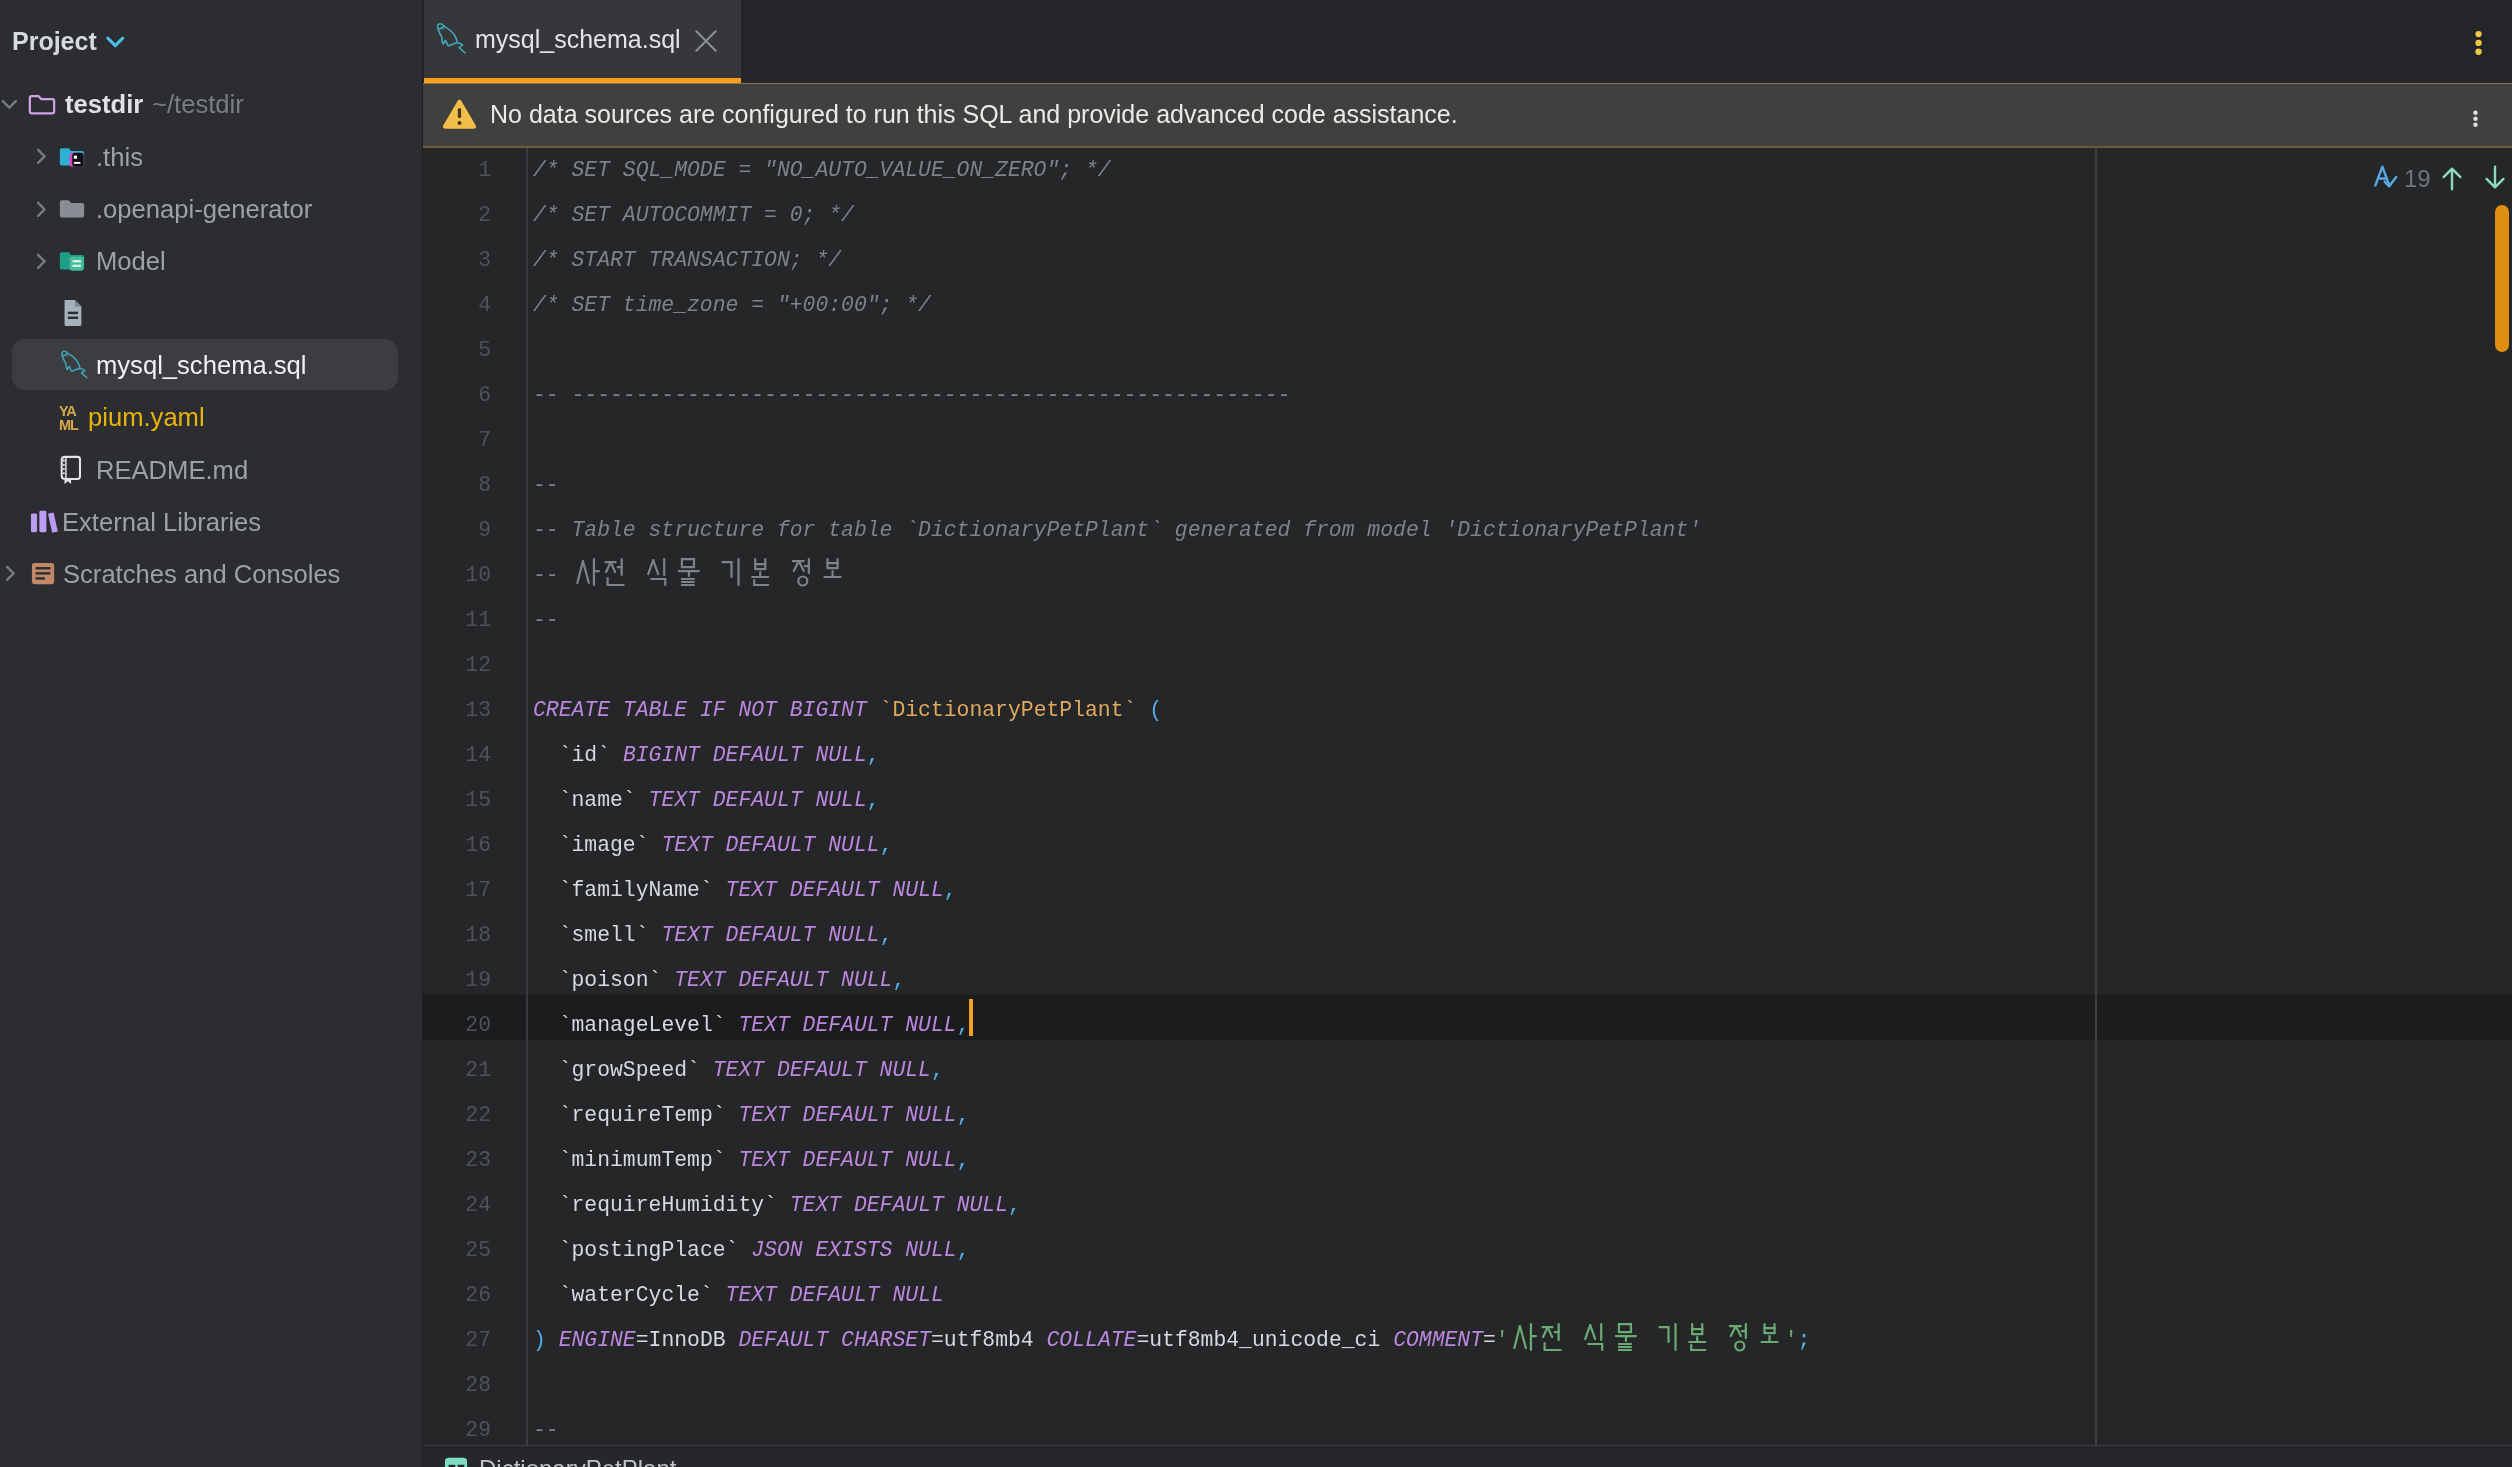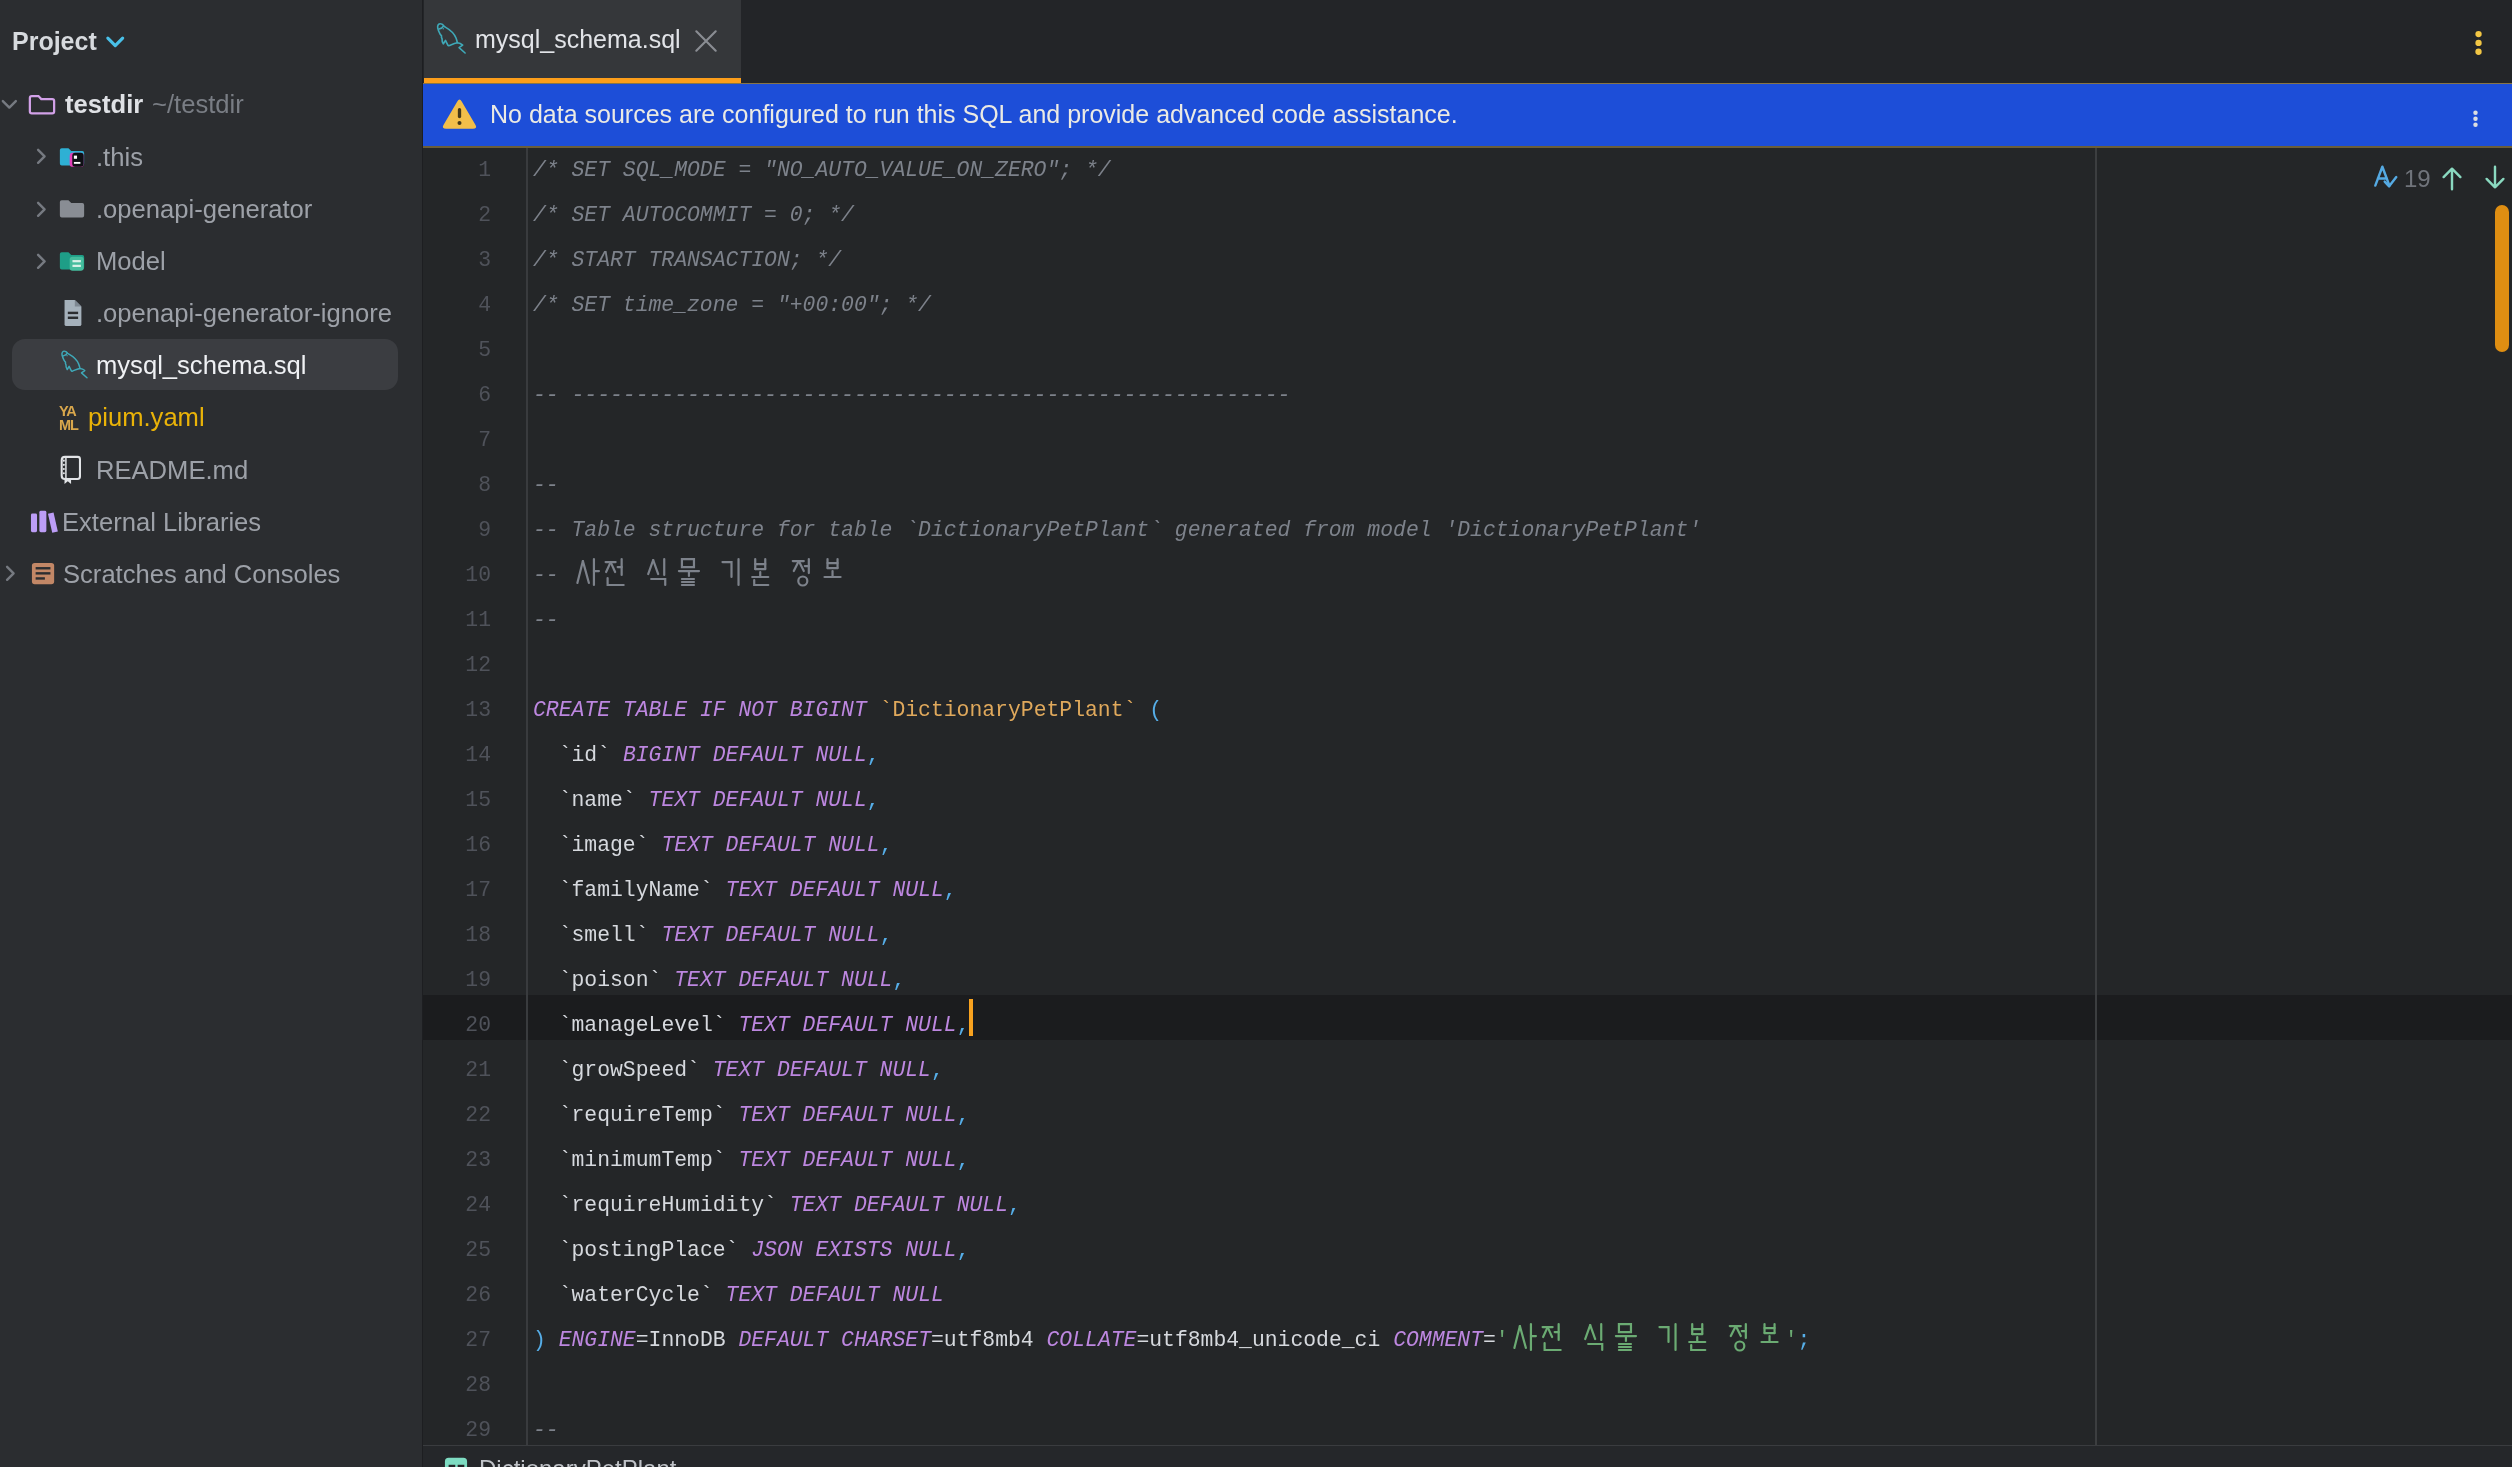--- a/index.html
+++ b/index.html
@@ -101,21 +101,20 @@
         <rect x="15.5" y="15" width="9" height="2.4" fill="#d9f2e8"></rect>
         <rect x="15.5" y="20" width="9" height="2.4" fill="#d9f2e8"></rect>
       </svg>
       <div style="position:absolute;left:96px;top:235px;height:52px;display:flex;align-items:center;color:#9da1a8;font-size:25.6px;white-space:pre">Model</div>
       <svg style="position:absolute;left:58px;top:298px" width="29" height="30" viewBox="0 0 31 32">
         <path d="M7,2 h11 l7,7 v19 q0,2 -2,2 H9 q-2,0 -2,-2 Z" fill="#a5b1bb"></path>
         <path d="M18,2 l7,7 h-7 z" fill="#7e8892"></path>
         <rect x="10.5" y="14.6" width="11" height="2.6" fill="#2b2d30"></rect>
         <rect x="10.5" y="19.8" width="11" height="2.6" fill="#2b2d30"></rect>
       </svg>
-      <div style="position:absolute;left:96px;top:287px;height:52px;display:flex;align-items:center;color:#9da1a8;font-size:25.6px;white-space:pre">.openapi-generator-ignore</div>
       <svg style="position:absolute;left:55px;top:345px" width="41" height="41" viewBox="0 0 50 50" fill="none" stroke="#3fa9b8" stroke-width="1.8" stroke-linejoin="round" stroke-linecap="round">
         <path d="M8.6,12.2 C8,9.4 9.6,7.2 11.8,7.5 C13.6,7.7 14.7,8.8 15.3,9.9 C15.7,10.5 16.3,10.8 17,11.2 C22,14 26.8,18 28.9,23.3 C29.7,25.3 30.1,27 30.4,28.6 C27.4,29.2 24.2,30.6 21.5,31.7 C20.7,32 20.1,31.9 19.8,31.3 L17.2,26 L14.9,29.9 C13.7,28.2 13.2,26.2 13.4,24.2 C12.7,23 12.5,22 12.8,21 C12.4,20.3 11.6,19.8 11.1,18.8 C10,16.8 9.2,14.8 8.6,12.2 Z"></path>
         <path d="M30.4,28.6 C32.4,28.8 34.6,29.6 36.3,31.2 L32.3,34 L39,40"></path>
         <path d="M15.1,10 C13.9,11.8 12.1,12.8 10.1,13.3"></path>
         <circle cx="14.7" cy="13" r="0.8" fill="#3fa9b8" stroke="none"></circle>
       </svg>
       <div style="position:absolute;left:96px;top:339px;height:52px;display:flex;align-items:center;color:#eff1f4;font-size:25.6px;white-space:pre">mysql_schema.sql</div>
       <svg style="position:absolute;left:58px;top:403px" width="30" height="30" viewBox="0 0 32 32">
         <text x="1" y="14" font-family="Liberation Sans" font-weight="bold" font-size="15.5" fill="#d9a74c" letter-spacing="-1">YA</text>
         <text x="1" y="29" font-family="Liberation Sans" font-weight="bold" font-size="15.5" fill="#d9a74c" letter-spacing="-1">ML</text>
@@ -157,21 +156,21 @@
       <div style="position:absolute;left:271px;top:29px;width:24px;height:24px"><svg width="24" height="24" viewBox="0 0 26 26">
           <path d="M2.5,2.5 L23.5,23.5 M23.5,2.5 L2.5,23.5" stroke="#8a8d93" stroke-width="2.3" stroke-linecap="round"></path>
         </svg></div>
       <div style="position:absolute;left:0.9px;top:78px;width:317px;height:5.1px;background:#fc9e1b"></div>
     </div>
     <svg style="position:absolute;left:0;top:0;pointer-events:none" width="2512" height="84" viewBox="0 0 2702 90">
       <circle cx="2666" cy="36.5" r="3.4" fill="#f2c644"></circle>
       <circle cx="2666" cy="46" r="3.4" fill="#f2c644"></circle>
       <circle cx="2666" cy="55.5" r="3.4" fill="#f2c644"></circle>
     </svg>
-<div style="position:absolute;left:423px;top:83px;width:2089px;height:65px;background:#1d4ed8;border-top:1.9px solid #877547;border-bottom:2.3px solid #6a5d3a;box-sizing:border-box">
+<div style="position:absolute;left:423px;top:83px;width:2089px;height:65px;background:#404040;border-top:1.9px solid #877547;border-bottom:2.3px solid #6a5d3a;box-sizing:border-box">
       <svg style="position:absolute;left:17.7px;top:13px" width="37" height="35" viewBox="0 0 40 38">
         <path d="M17.6,4.8 L2.6,30.4 q-2.2,4 2.8,4 h29.2 q5,0 2.8,-4 L22.4,4.8 q-2.4,-4 -4.8,0 z" fill="#f2be4a"></path>
         <rect x="18.2" y="12" width="3.6" height="11" rx="1.8" fill="#453818"></rect>
         <circle cx="20" cy="28.2" r="2.2" fill="#453818"></circle>
       </svg>
       <div style="position:absolute;left:67px;top:0;height:61px;display:flex;align-items:center;color:#ebeae4;font-size:25px">No data sources are configured to run this SQL and provide advanced code assistance.</div>
       <div style="position:absolute;left:2045px;top:24px"><svg width="15" height="21.4" viewBox="0 0 16 23">
           <circle cx="8" cy="5" r="2.4" fill="#dcdee1"></circle>
           <circle cx="8" cy="11.5" r="2.4" fill="#dcdee1"></circle>
           <circle cx="8" cy="18" r="2.4" fill="#dcdee1"></circle>

